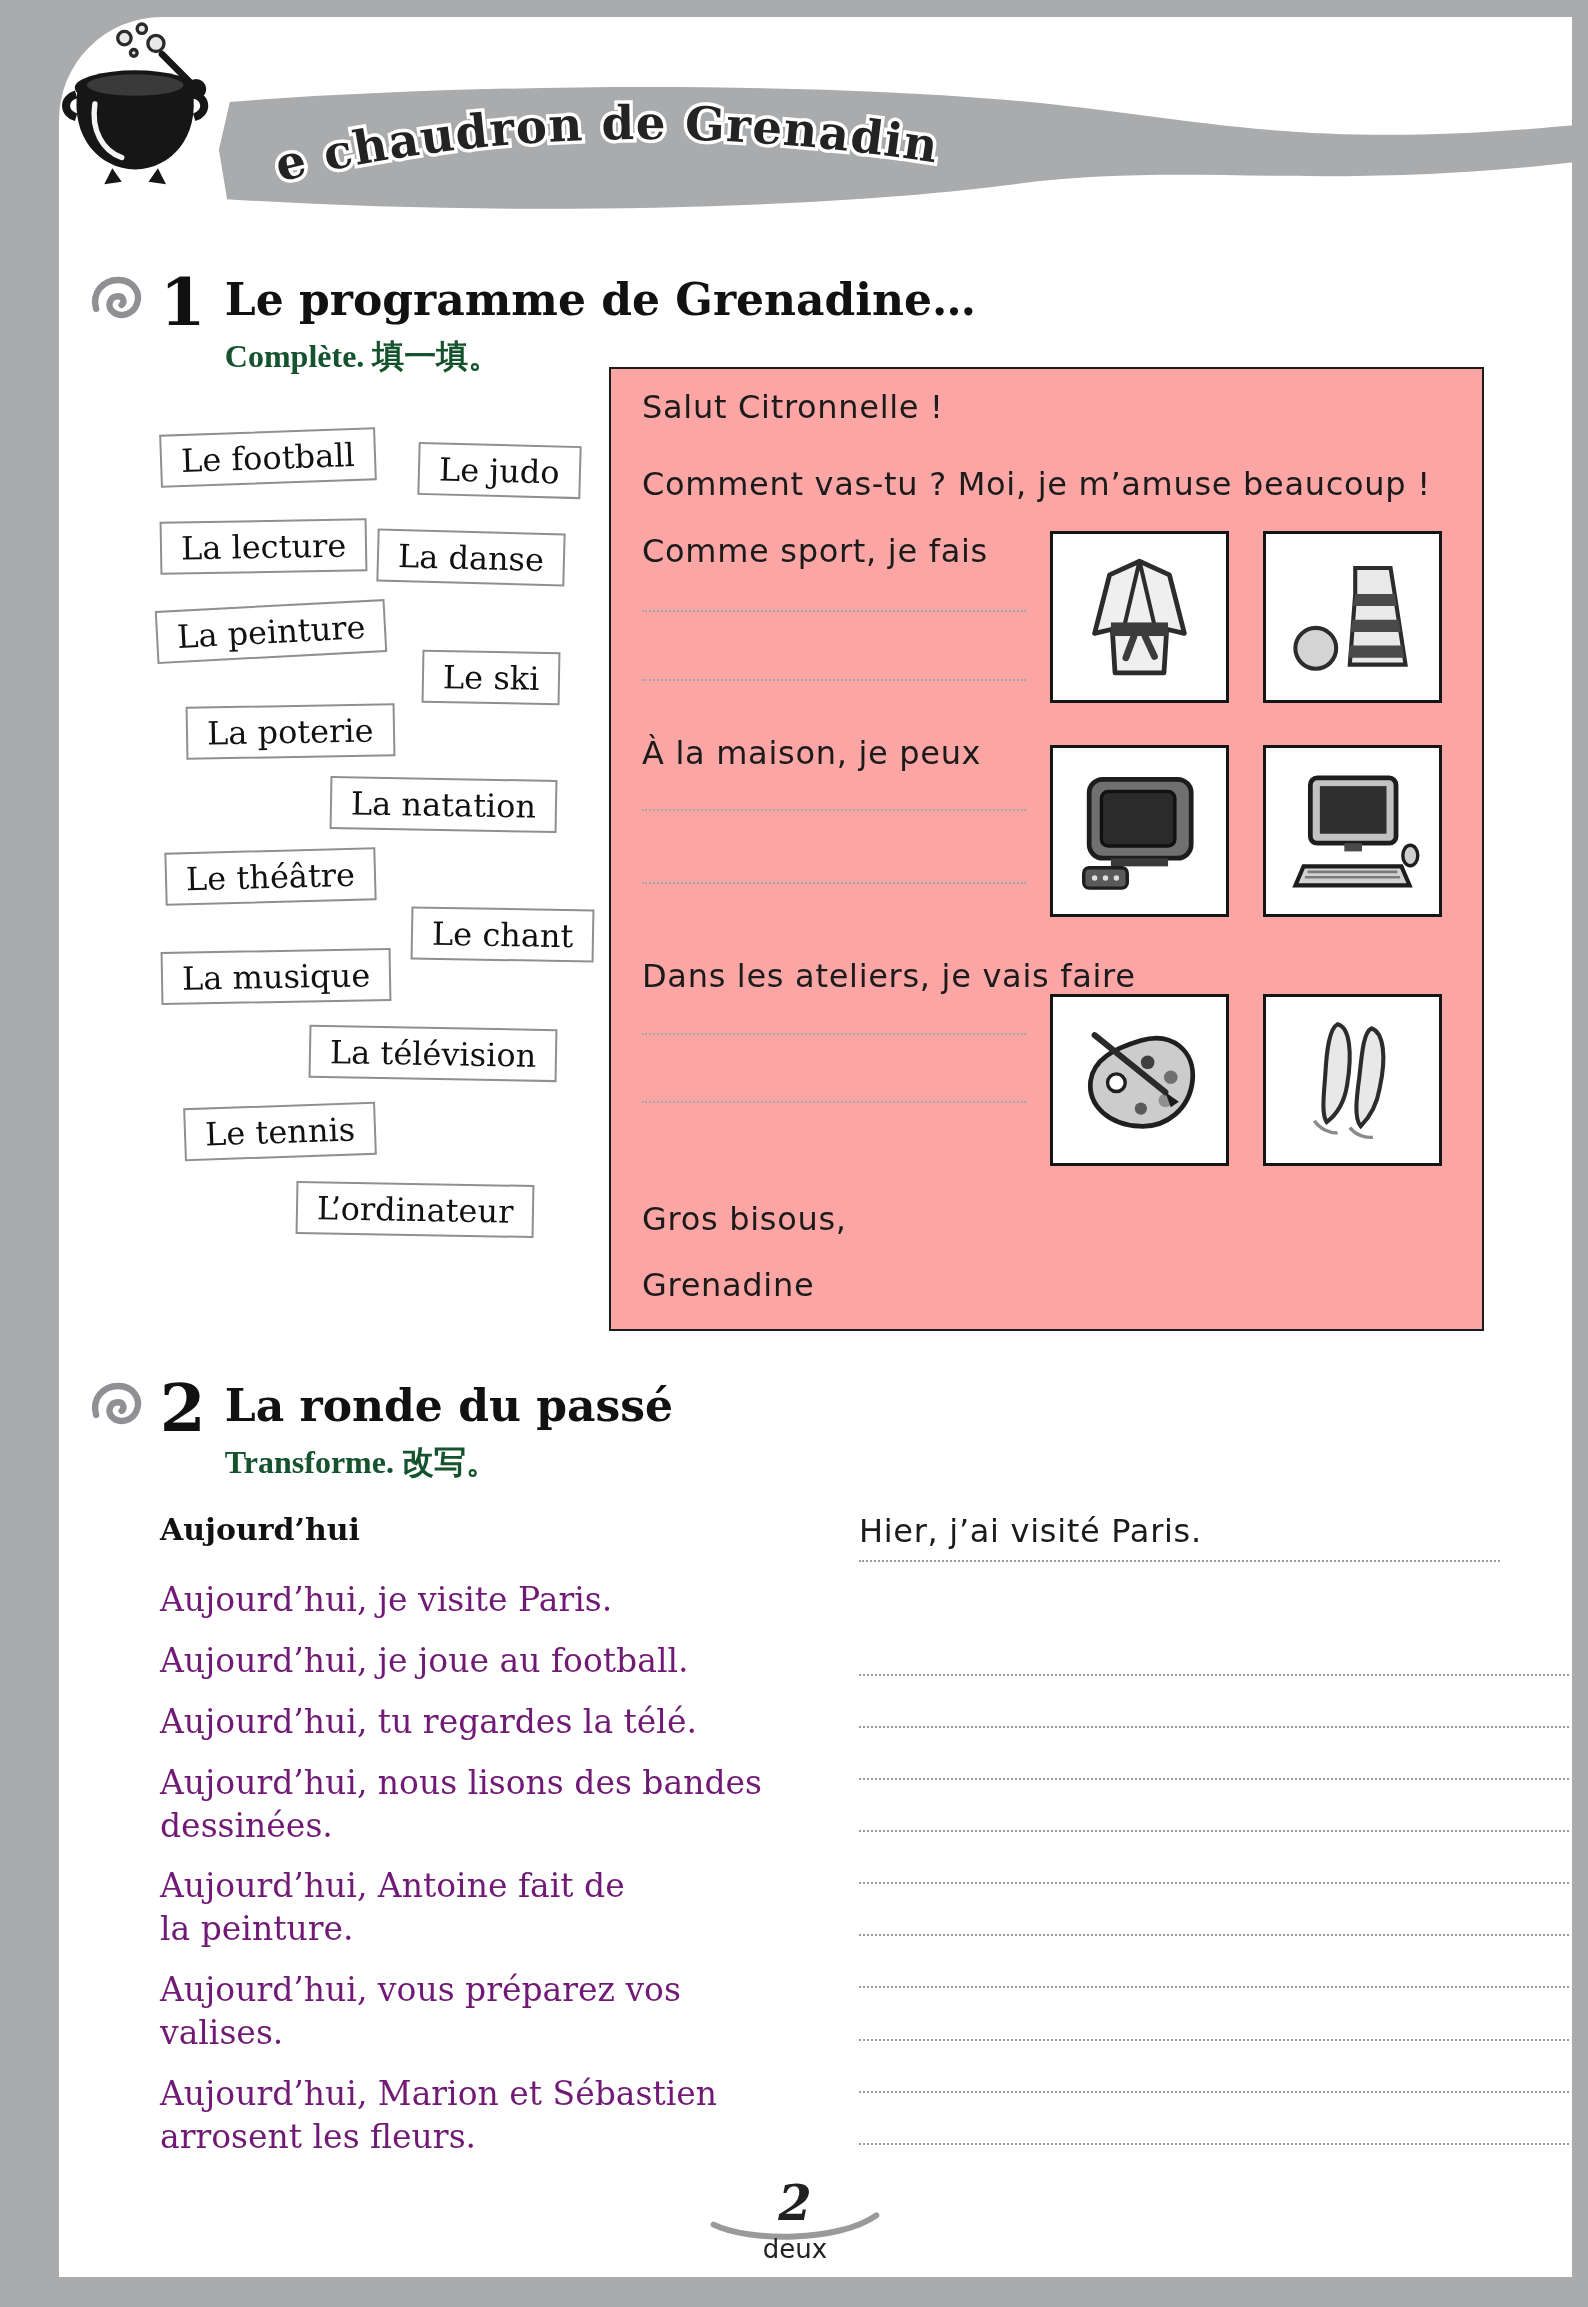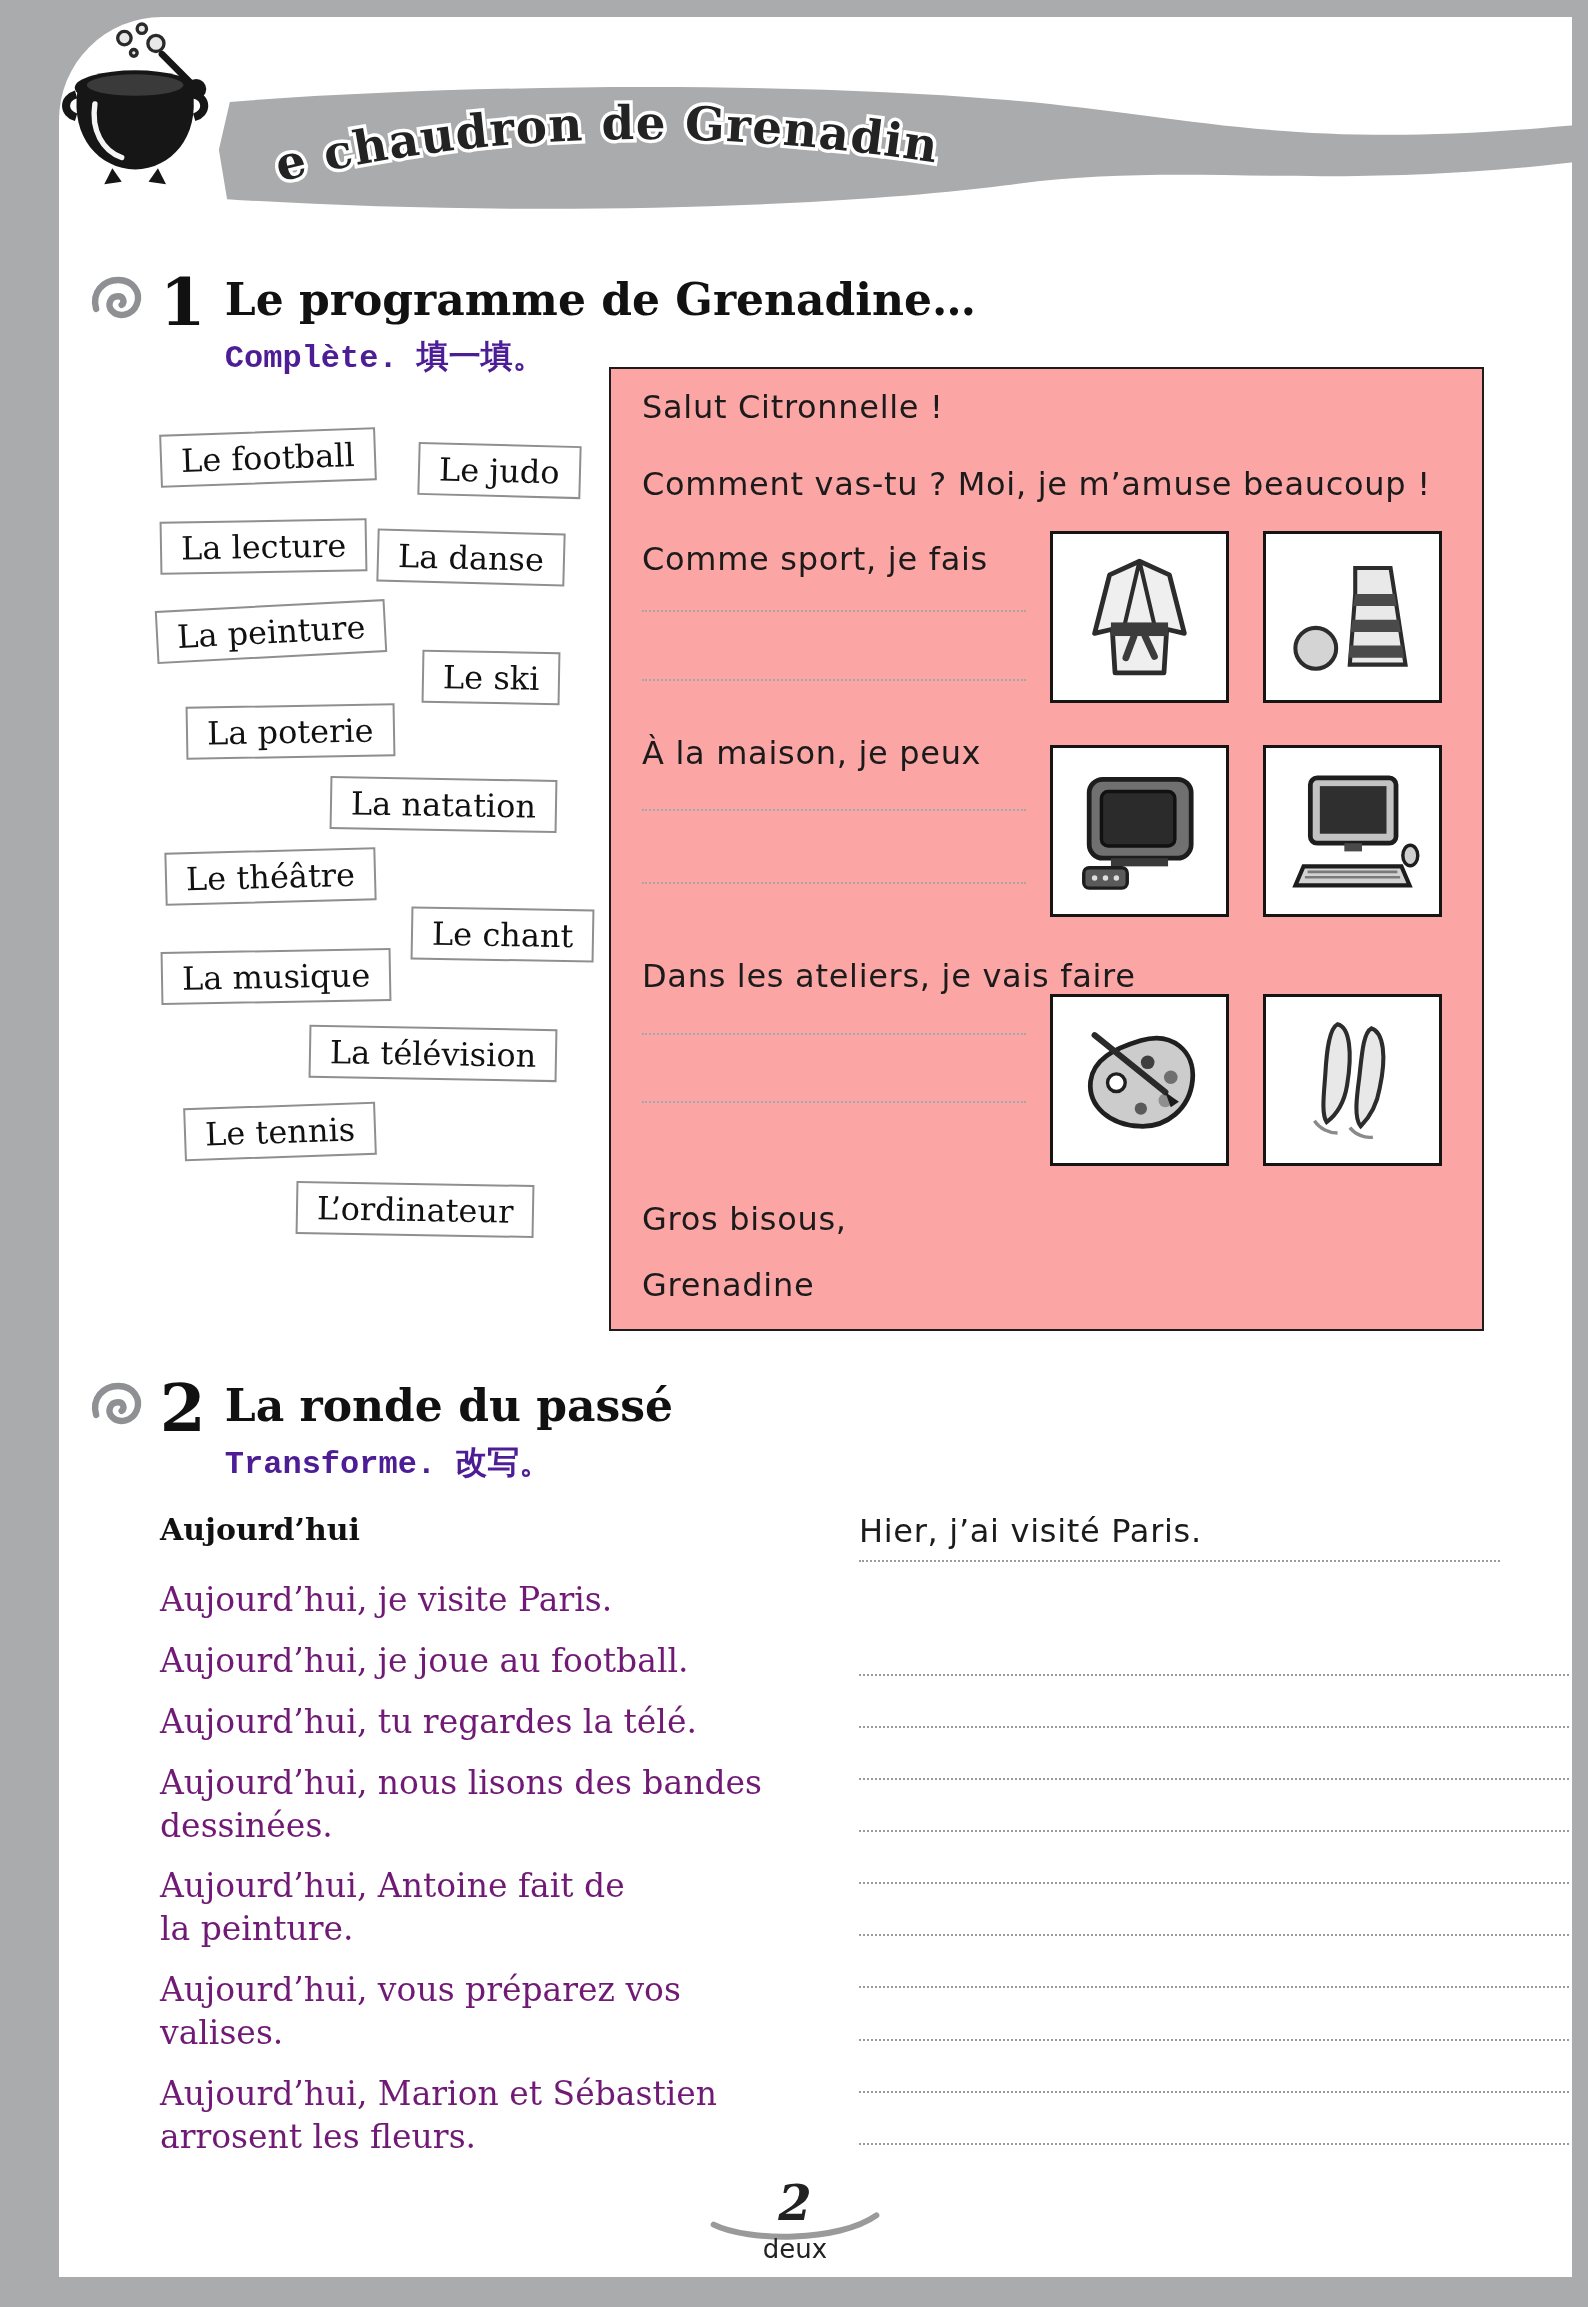--- a/index.html
+++ b/index.html
@@ -11,21 +11,21 @@
   
   .cauldron{position:absolute;left:60px;top:15px;width:161px;height:175px;}
   .banner{position:absolute;left:209px;top:69px;width:1379px;height:161px;}
 
   
   .ex-head{position:absolute;display:flex;align-items:flex-start;gap:13.7px;}
   .spiral{width:58px;height:58px;margin-top:4.1px;flex:0 0 auto;}
   .ex-num{font-size:66px;font-weight:bold;line-height:1;color:#111;}
   .ex-titlecol{margin-left:5.5px;}
   .ex-title{font-size:44px;font-weight:bold;line-height:1.1;margin-top:6.9px;color:#111;}
-  .ex-instr{font-family:Liberation Mono, monospace;font-size:32px;font-weight:bold;margin-top:11px;color:#4c1d95;}
+  .ex-instr{font-family:Liberation Serif, serif;font-size:32px;font-weight:bold;margin-top:11px;color:#14532d;}
 
   
   .chip{position:absolute;background:#fff;border:2.1px solid #8f8f8f;padding:5.5px 19px;
         font-size:32px;white-space:nowrap;color:#111;}
   .r-m3{transform:rotate(-3deg);} .r-m2{transform:rotate(-2deg);} .r-m15{transform:rotate(-1.5deg);}
   .r-m1{transform:rotate(-1deg);} .r-p1{transform:rotate(1deg);} .r-p15{transform:rotate(1.5deg);}
 
   
   .letter{position:absolute;left:609px;top:367px;width:871px;height:960px;
           border:2.7px solid #1c1c1c;background:#fca5a5;}
@@ -108,21 +108,21 @@
   <div class="chip r-p1" style="left:411px;top:908px;">Le chant</div>
   <div class="chip r-m1" style="left:161px;top:950px;">La musique</div>
   <div class="chip r-p1" style="left:309px;top:1027px;">La télévision</div>
   <div class="chip r-m2" style="left:184px;top:1105px;">Le tennis</div>
   <div class="chip r-p1" style="left:296px;top:1183px;">L’ordinateur</div>
 
   <div class="letter">
     <div class="hand" style="top:19px;">Salut Citronnelle !</div>
     <div class="hand" style="top:96px;">Comment vas-tu ? Moi, je m’amuse beaucoup !</div>
 
-    <div class="hand" style="top:171px;">Comme sport, je fais</div>
+    <div class="hand" style="top:163px;">Comme sport, je fais</div>
     <div class="letter-line" style="top:241px;"></div>
     <div class="letter-line" style="top:310px;"></div>
     <div class="illus-row" style="top:162px;">
       <div class="illus">
         <svg viewBox="0 0 200 200">
           <path d="M100 18 L56 38 L34 124 L60 118 L64 182 L136 182 L140 118 L166 124 L144 38 Z" fill="#efefef" stroke="#2c2c2c" stroke-width="7" stroke-linejoin="round"></path>
           <path d="M100 18 L78 112 M100 18 L122 112" stroke="#2c2c2c" stroke-width="6" fill="none"></path>
           <rect x="58" y="108" width="84" height="20" fill="#3c3c3c"></rect>
           <path d="M92 128 L80 160 M108 128 L122 158" stroke="#3c3c3c" stroke-width="10" stroke-linecap="round"></path>
         </svg>

